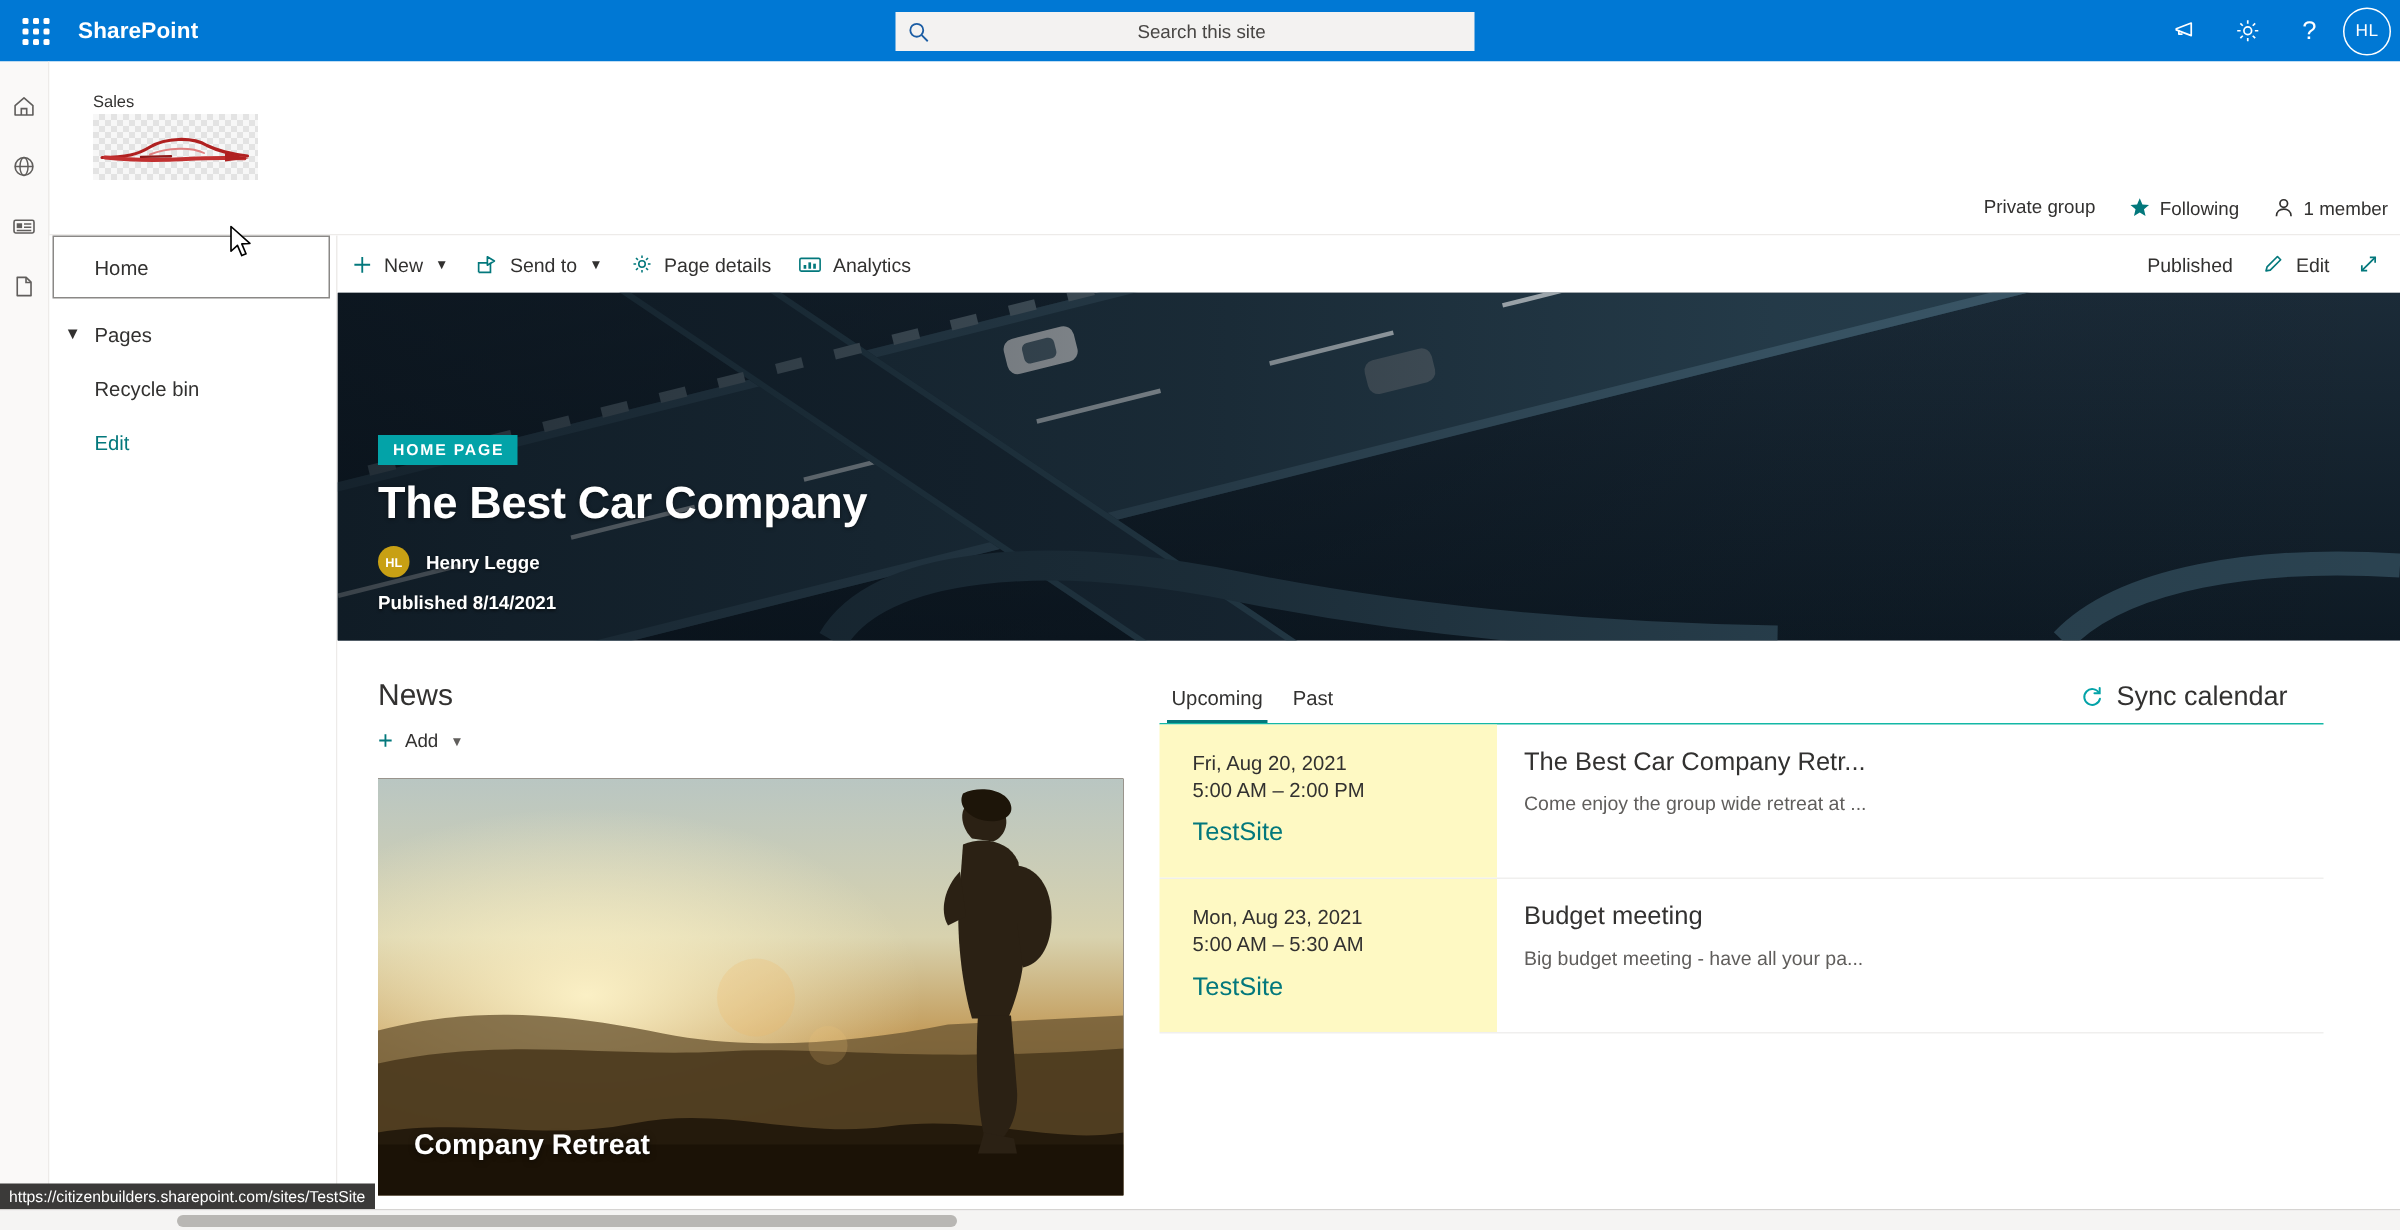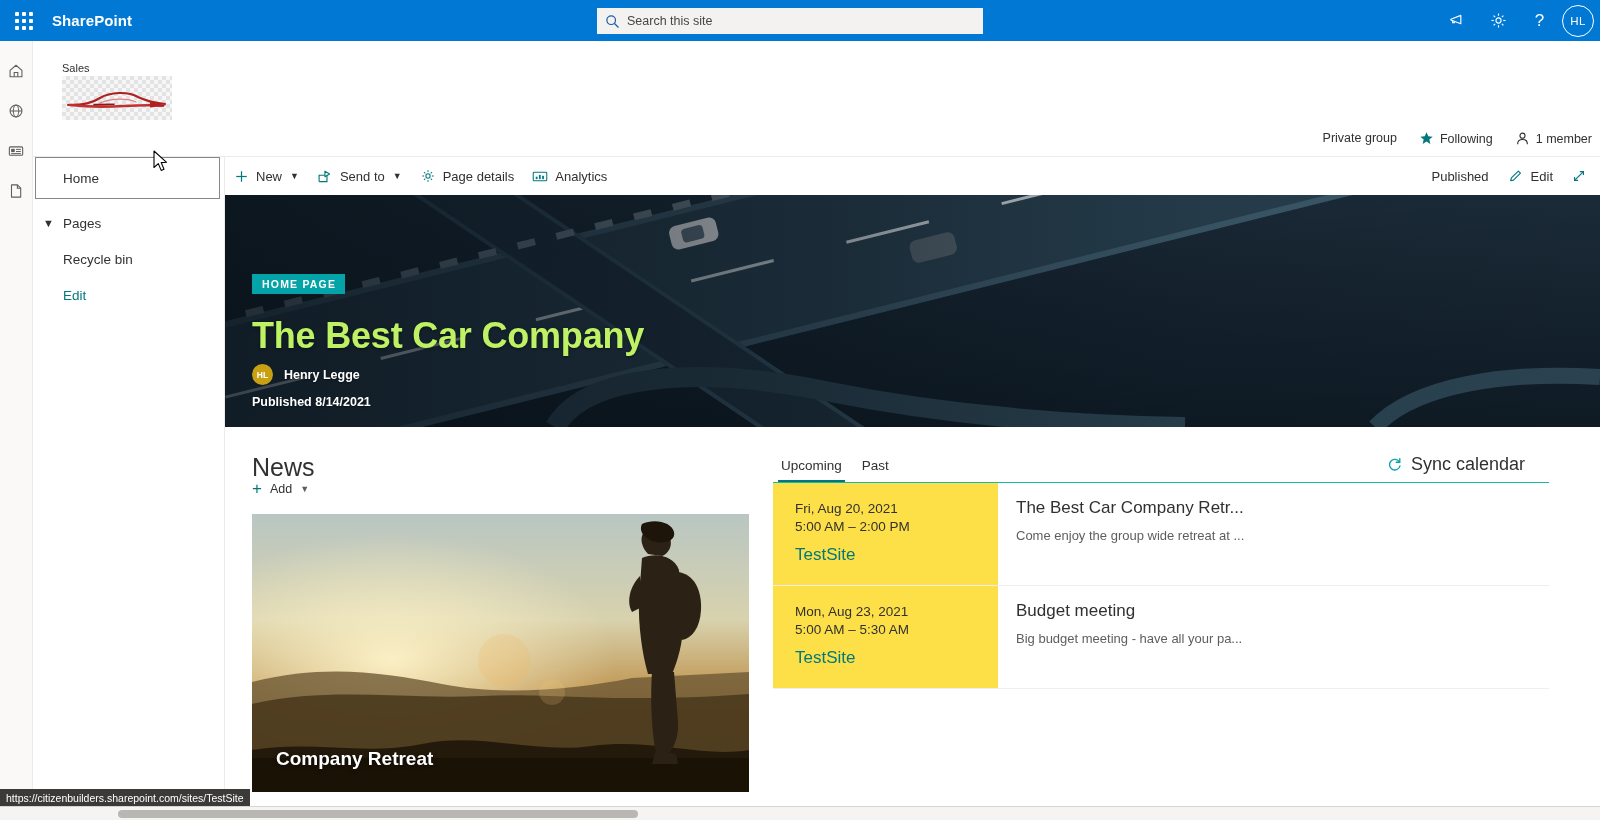--- a/index.html
+++ b/index.html
@@ -26,21 +26,21 @@
     color: #ffffff; font-size: 15px; font-weight: bold; letter-spacing: .1px;
     margin-left: 4px; cursor: pointer;
   }
   .suite-search {
     position: absolute; left: 597px; top: 8px; width: 386px; height: 26px;
     background: #f3f2f1; display: flex; align-items: center; padding: 0 8px;
   }
   .suite-search svg { flex: 0 0 auto; margin-right: 7px; }
   .suite-search input {
     border: 0; outline: 0; background: transparent; font-size: 12.5px;
-    color: #000000; width: 100%; font-family: "Liberation Sans", sans-serif;
+    color: #000000; width: 100%; font-family: "Liberation Sans", sans-serif; text-align: center;
   }
   .suite-search input::placeholder { color: #484644; }
   .suite-right {
     position: absolute; right: 0; top: 0; height: 41px; display: flex; align-items: center;
   }
   .suite-icon {
     width: 41px; height: 41px; display: flex; align-items: center; justify-content: center;
     color: #fff; cursor: pointer;
   }
   .suite-help { font-size: 17px; color: #fff; }
@@ -139,37 +139,37 @@
   .hero-overlay {
     position: absolute; inset: 0;
     background: linear-gradient(to right, rgba(8,16,24,.75) 0%, rgba(8,16,24,.45) 42%, rgba(8,16,24,.12) 70%, rgba(8,16,24,0) 100%);
   }
   .hero-content { position: absolute; left: 27px; bottom: 18px; }
   .hero-badge {
     display: inline-block; background: #03a3a8; color: #ffffff; font-size: 10.5px;
     font-weight: bold; letter-spacing: 1.2px; padding: 4px 9px 4px 10px; margin-bottom: 9px;
   }
   .hero-title {
-    color: #bef264; font-size: 36px; font-weight: bold; letter-spacing: -.2px;
-    line-height: 34px; margin-bottom: 11px; text-shadow: 0 1px 3px rgba(0,0,0,.45); margin-top: 16px;
+    color: #ffffff; font-size: 30px; font-weight: bold; letter-spacing: -.2px;
+    line-height: 34px; margin-bottom: 11px; text-shadow: 0 1px 3px rgba(0,0,0,.45);
   }
   .hero-author { display: flex; align-items: center; gap: 11px; margin-bottom: 10px; }
   .author-avatar {
     width: 21px; height: 21px; border-radius: 50%; background: #c8a014; color: #ffffff;
     font-size: 8.5px; font-weight: bold; display: flex; align-items: center; justify-content: center;
   }
   .author-name { color: #ffffff; font-size: 12.5px; font-weight: bold; text-shadow: 0 1px 2px rgba(0,0,0,.5); }
   .hero-published { color: #ffffff; font-size: 12.5px; font-weight: bold; text-shadow: 0 1px 2px rgba(0,0,0,.5); }
 
   
   .body-cols { display: flex; padding: 26px 0 0 0; }
   .col-news { width: 534px; padding-left: 27px; }
   .col-events { width: 790px; padding-left: 14px; }
 
-  .wp-title { font-size: 25px; color: #323130; }
+  .wp-title { font-size: 20px; color: #323130; margin-bottom: 11px; }
   .add-row {
     display: flex; align-items: center; gap: 8px; font-size: 12.5px; color: #323130;
     cursor: pointer; margin-bottom: 18px;
   }
   .plus-teal { color: #03787c; font-size: 17px; line-height: 14px; }
 
   .news-card {
     width: 497px; height: 278px; position: relative; overflow: hidden; cursor: pointer;
     background: #2a1d0d;
   }
@@ -191,21 +191,21 @@
   .event-tab.active { font-weight: normal; }
   .event-tab.active::after {
     content: ""; position: absolute; left: 5px; right: 5px; bottom: 0; height: 2px; background: #03787c;
   }
   .sync-cal {
     display: flex; align-items: center; gap: 8px; font-size: 18px; color: #323130;
     cursor: pointer; padding-bottom: 6px;
   }
   .event-row { display: flex; cursor: pointer; border-bottom: 1px solid #f0efee; }
   .event-date {
-    width: 225px; background: #fde047; padding: 17px 0 20px 22px;
+    width: 225px; background: #fef9c3; padding: 17px 0 20px 22px;
   }
   .event-day { font-size: 13.5px; color: #323130; line-height: 18px; }
   .event-time { font-size: 13.5px; color: #323130; line-height: 18px; }
   .event-site { font-size: 17px; color: #03787c; margin-top: 9px; }
   .event-info { flex: 1; padding: 14px 0 20px 18px; }
   .event-title { font-size: 17px; color: #323130; line-height: 22px; }
   .event-desc { font-size: 13px; color: #605e5c; margin-top: 9px; }
 
   
   .status-bar {

